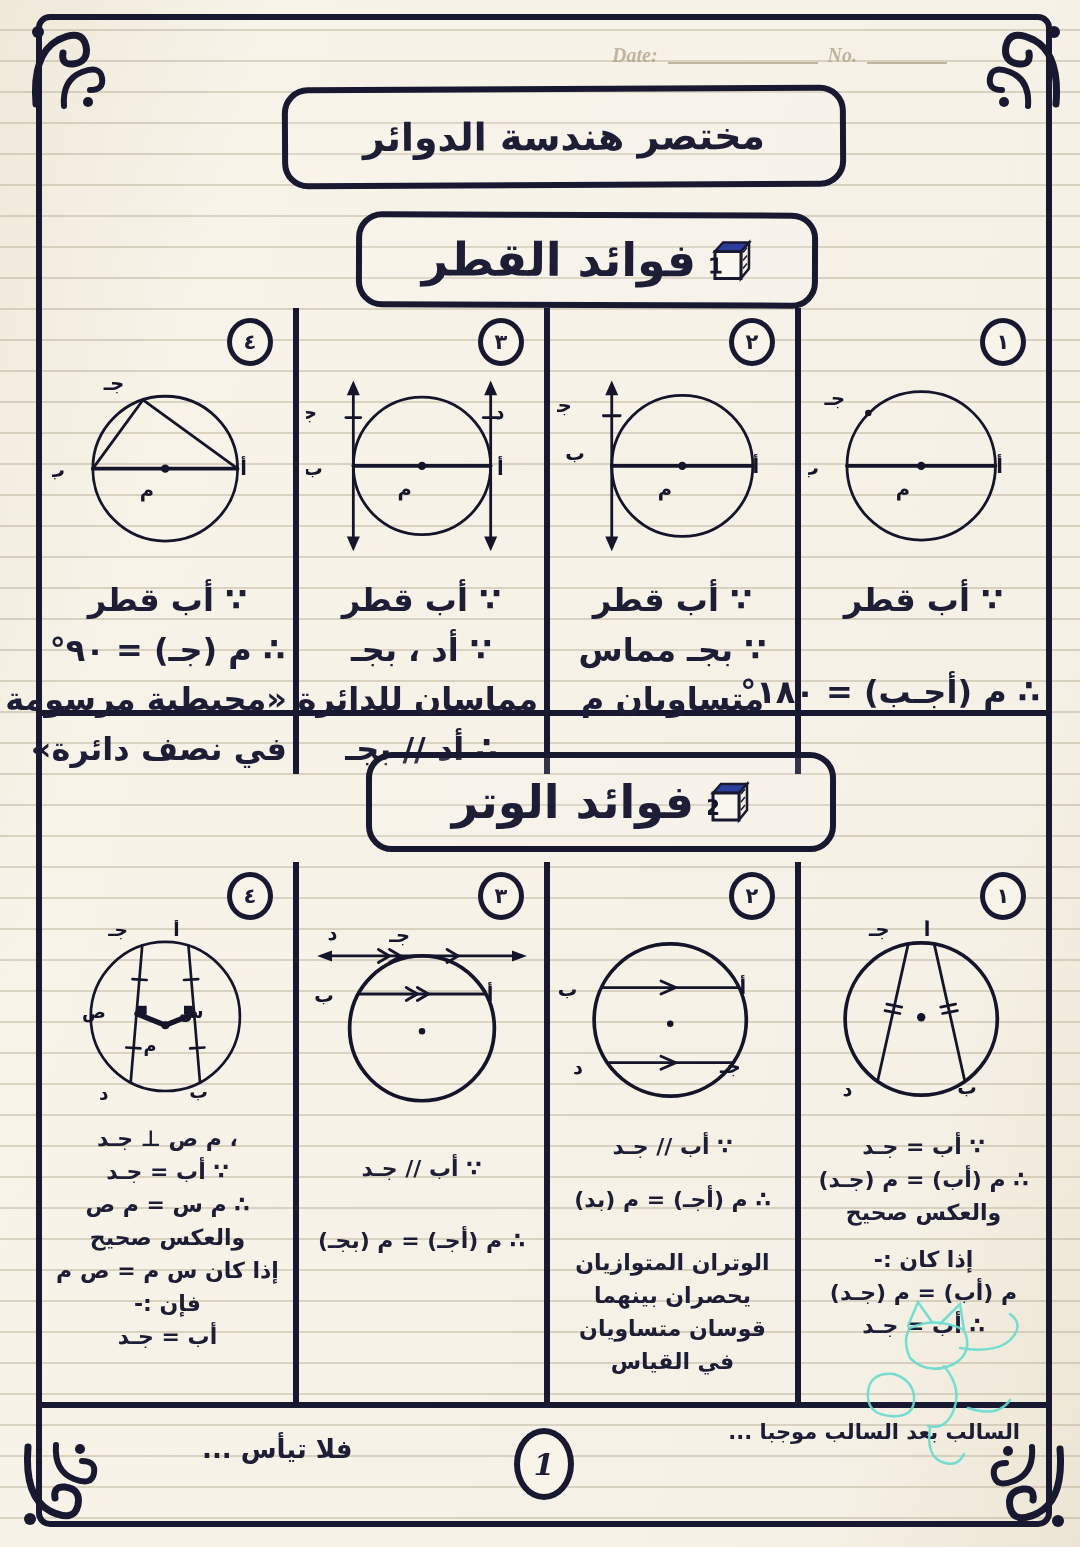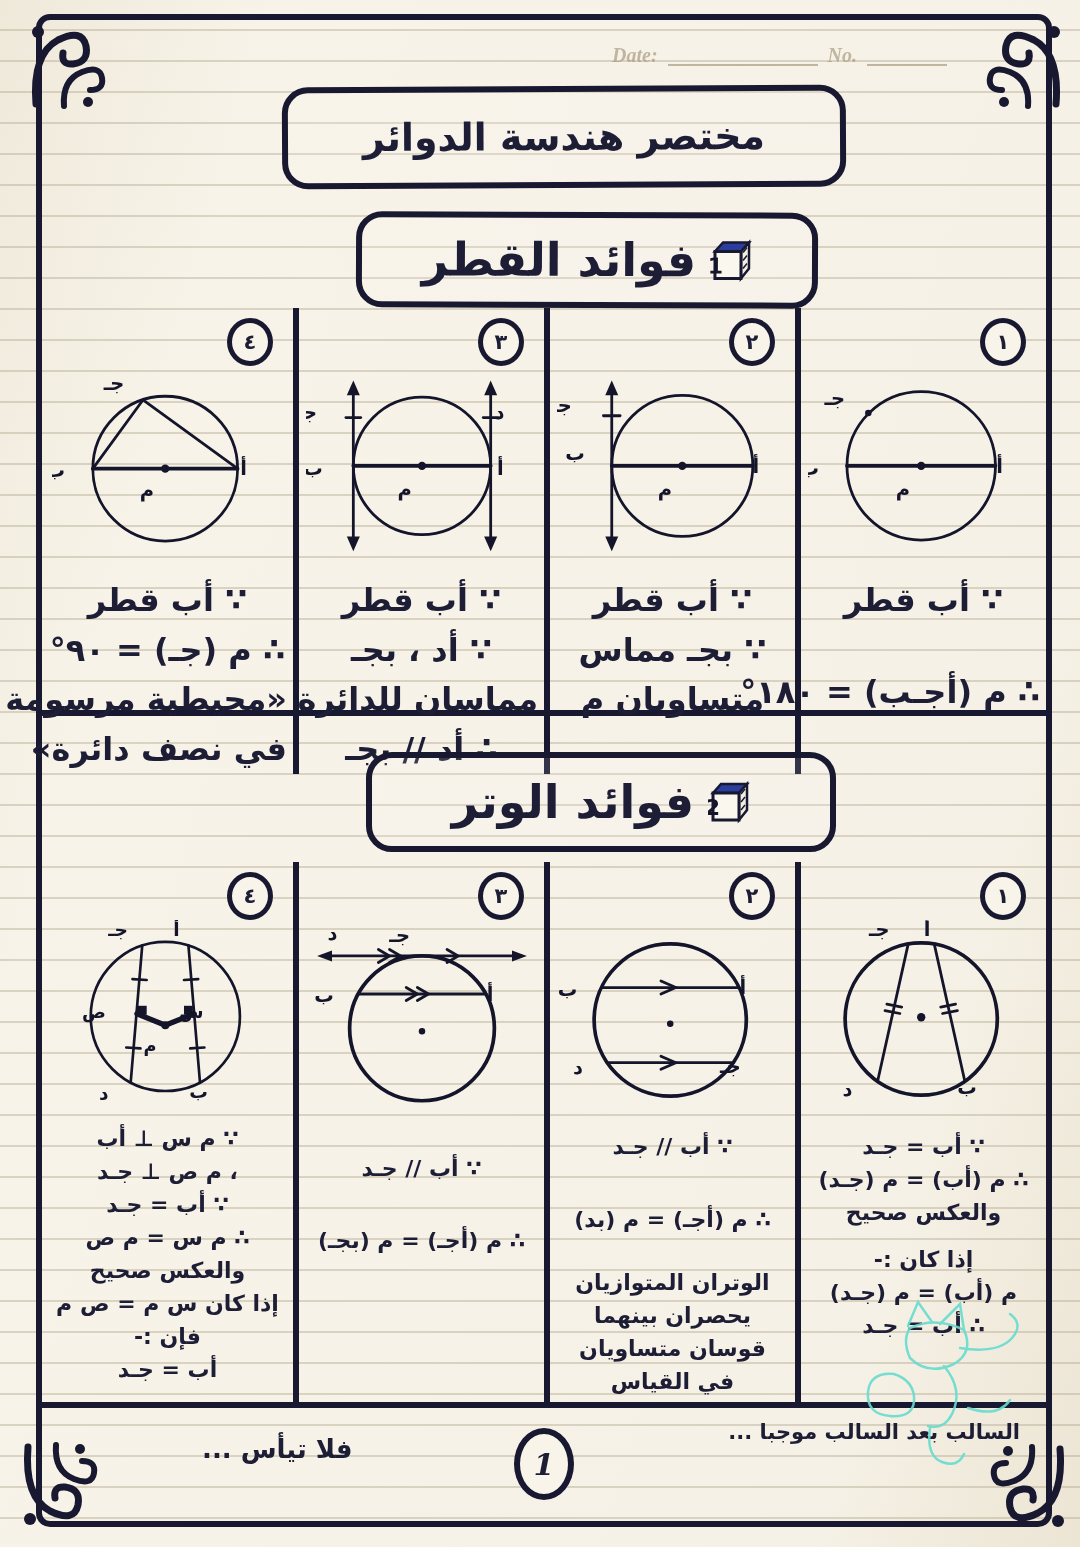--- a/index.html
+++ b/index.html
@@ -9,21 +9,21 @@
       repeating-linear-gradient(180deg, rgba(171,158,132,0) 0px, rgba(171,158,132,0) 29px,
         rgba(171,158,132,.38) 29px, rgba(171,158,132,.38) 31px),
       linear-gradient(105deg,#efe9da 0%,#f7f3e8 18%,#f6f1e6 82%,#ece5d4 100%);
     font-family:"DejaVu Sans",sans-serif;color:#1d1d36;
   }
   .frame{
     position:absolute;left:36px;top:14px;right:28px;bottom:20px;
     border:6px solid #181830;border-radius:14px;
   }
   .meta{
-    position:absolute;top:44px;left:612px;display:flex;align-items:center;gap:10px;
+    position:absolute;top:44px;left:612px;display:flex;align-items:flex-start;gap:10px;
     font:italic 700 20px "Liberation Serif",serif;color:#a4957a;opacity:.65;
   }
   .meta .rule{display:inline-block;border-bottom:2px solid #a4957a;height:18px;}
   .box{
     position:absolute;border:6px solid #181830;border-radius:26px;
     display:flex;align-items:center;justify-content:center;gap:14px;
     background:rgba(255,255,255,.12);direction:rtl;
   }
   .title-box{top:86px;left:282px;width:552px;height:90px;transform:rotate(-.3deg);}
   .title-box .t{font-size:38px;font-weight:700;letter-spacing:1px;}
@@ -267,21 +267,21 @@
         <line class="dg" x1="54" y1="152" x2="190" y2="152"></line>
         <polyline class="dg" points="112,145 128,152 112,159"></polyline>
         <circle class="dg-f" cx="122" cy="110" r="3.5"></circle>
         <text x="204" y="78" font-size="21">أ</text>
         <text x="22" y="80" font-size="21">ب</text>
         <text x="198" y="163" font-size="21">جـ</text>
         <text x="28" y="164" font-size="21">د</text>
       </svg>
       <div class="notes">
         <div class="note-line">∵ أب // جـد</div>
-        <div class="note-line" style="margin-top:40px">∴ م (أجـ) = م (بد)</div>
+        <div class="note-line" style="margin-top:20px">∴ م (أجـ) = م (بد)</div>
         <div class="note-line" style="margin-top:30px">الوتران المتوازيان</div>
         <div class="note-line">يحصران بينهما</div>
         <div class="note-line">قوسان متساويان</div>
         <div class="note-line">في القياس</div>
       </div>
     </div>
 
     <div class="col">
       <div class="badge">٣</div>
       <svg class="diagram" width="232" height="200" viewBox="0 0 250 212">
@@ -324,21 +324,20 @@
         <circle class="dg-f" cx="122" cy="118" r="4.5"></circle>
         <text x="138" y="17" font-size="21">أ</text>
         <text x="80" y="17" font-size="21">جـ</text>
         <text x="170" y="200" font-size="21">ب</text>
         <text x="58" y="202" font-size="21">د</text>
         <text x="165" y="110" font-size="20">س</text>
         <text x="55" y="110" font-size="20">ص</text>
         <text x="112" y="148" font-size="20">م</text>
       </svg>
       <div class="notes">
-        <div class="note-line">∵ م س ⊥ أب</div>
         <div class="note-line">، م ص ⊥ جـد</div>
         <div class="note-line">∵ أب = جـد</div>
         <div class="note-line">∴ م س = م ص</div>
         <div class="note-line">والعكس صحيح</div>
         <div class="note-line">إذا كان س م = ص م</div>
         <div class="note-line">فإن :-</div>
         <div class="note-line">أب = جـد</div>
       </div>
     </div>
   </div>

